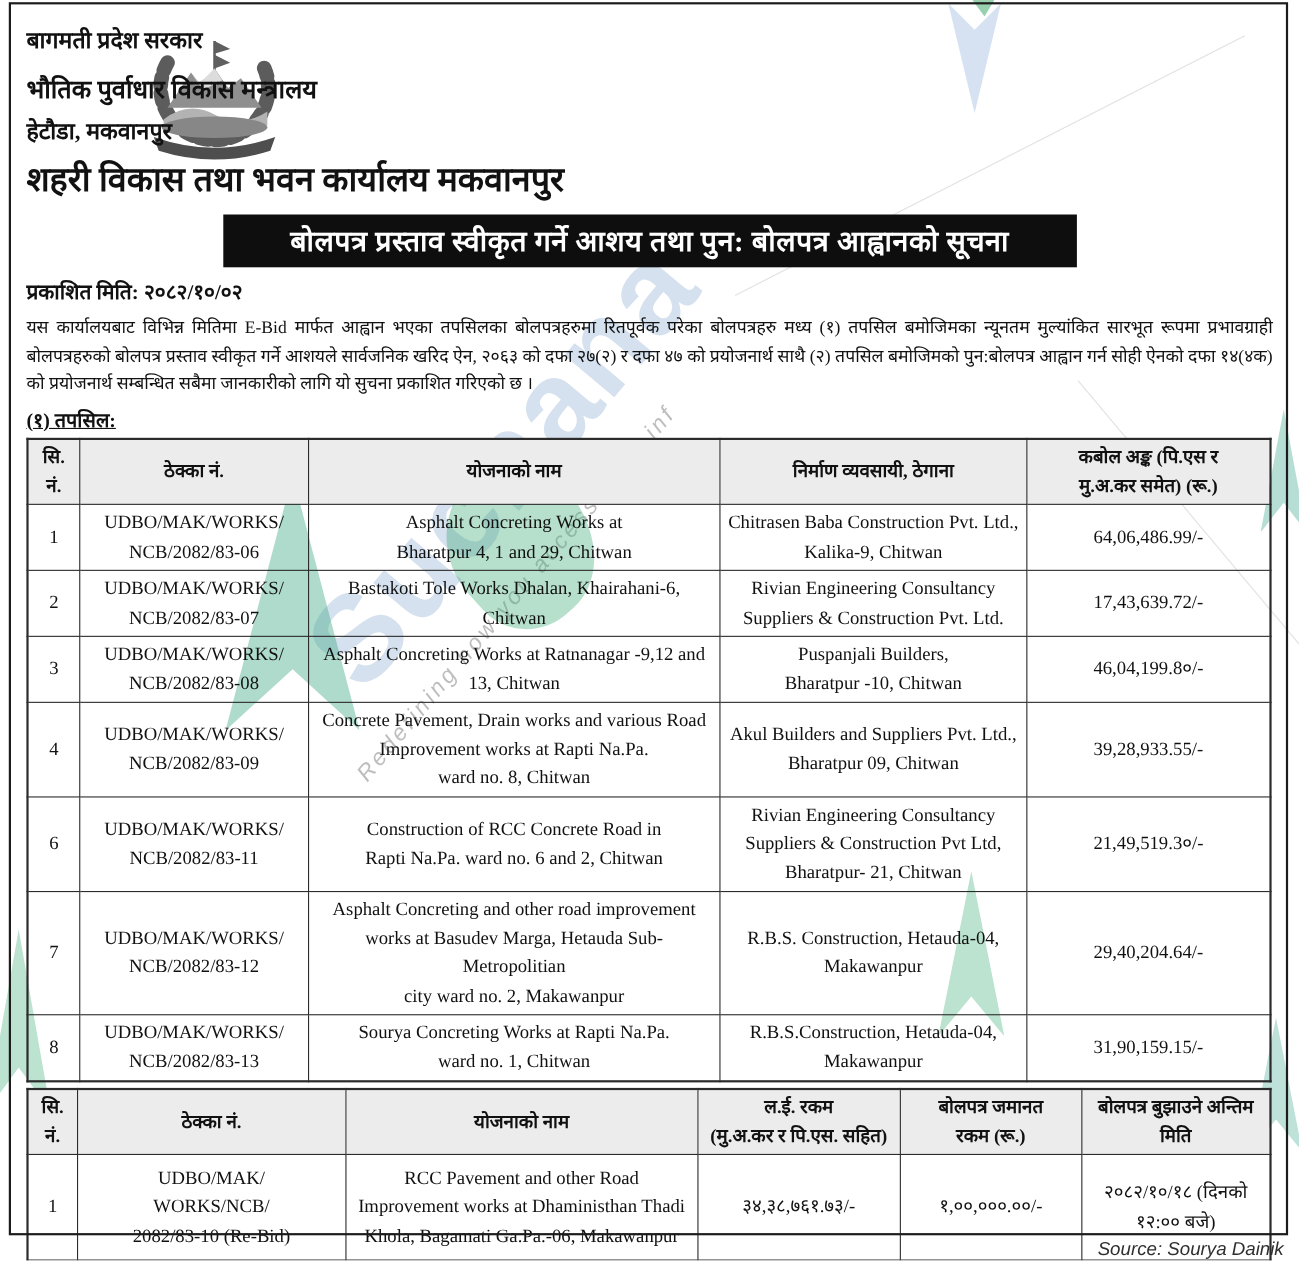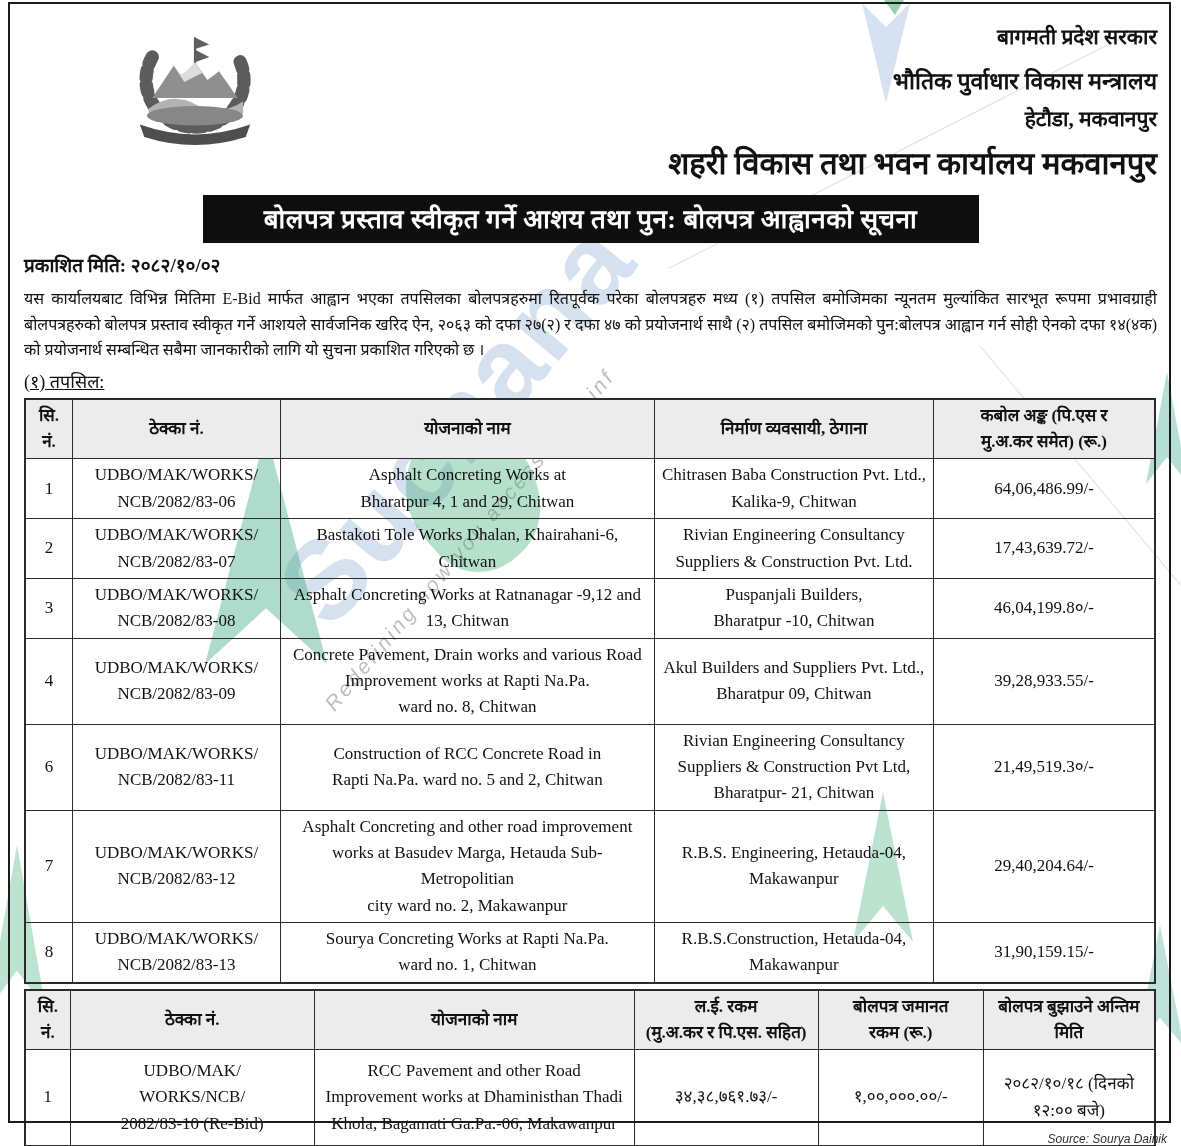--- a/index.html
+++ b/index.html
@@ -3,45 +3,45 @@
 <meta charset="utf-8">
 <style>
   html,body{margin:0;padding:0;background:#fff}
   .page{position:relative;width:1181px;height:1146px;background:#fff;overflow:hidden;
         font-family:"Liberation Serif","DejaVu Serif",serif;color:#111}
   .frame{position:absolute;left:8px;top:2px;width:1163px;height:1121px;
          border:2px solid #1c1c1c;box-sizing:border-box;pointer-events:none;z-index:3}
   .content{position:relative;z-index:2;padding:16px 24px 0}
 
   
-  .hline{text-align:right;font-weight:bold}
+  .hline{text-align:left;font-weight:bold}
   .h1{font-size:21px;margin-top:6px}
   .h2{font-size:23px;margin-top:14px}
   .h3{font-size:31px;margin-top:9px}
   .h4{font-size:21px;margin-top:8px}
   .emblem{position:absolute;left:106px;top:26px;width:178px;height:126px;z-index:2}
 
   .banner{width:768px;margin:12px auto 0;background:#0e0e0e;color:#fff;text-align:center;
           font-size:26px;font-weight:bold;padding:5px 4px 7px;letter-spacing:.5px}
   .published{font-size:19px;font-weight:bold;margin-top:9px}
   .bodytext{font-size:16px;line-height:1.6;text-align:justify;margin-top:8px}
 
-  .seclabel{font-size:18px;font-weight:normal;text-decoration:underline;margin-top:6px}
+  .seclabel{font-size:18px;font-weight:bold;text-decoration:underline;margin-top:6px}
 
   table{width:1132px;border-collapse:collapse;margin-top:5px;table-layout:fixed;
         border:2px solid #2b2b2b}
   th,td{border:1px solid #2b2b2b;text-align:center;vertical-align:middle;
         white-space:pre-line;padding:3px 5px;font-size:17px;line-height:1.55;
         background:transparent;overflow:hidden}
   th{background:#ececec;font-weight:bold}
   .t1c0{width:4.2%}.t1c1{width:18.4%}.t1c2{width:33.1%}.t1c3{width:24.7%}.t1c4{width:19.6%}
   .t2c0{width:4%}.t2c1{width:21.6%}.t2c2{width:28.3%}.t2c3{width:16.3%}.t2c4{width:14.6%}.t2c5{width:15.2%}
   .h57{height:56px}.h86{height:85px}.h96{height:96px}
   .source{position:absolute;right:14px;bottom:0px;font-family:"Liberation Sans","DejaVu Sans",sans-serif;
-          font-style:italic;font-size:12px;color:#2f2f2f;z-index:4}
+          font-style:italic;font-size:17px;color:#2f2f2f;z-index:4}
 
   
   .wm{position:absolute;z-index:1;pointer-events:none}
   .wm-brand{left:252px;top:566px;transform:rotate(-50deg);transform-origin:0 0;
             font-family:"Liberation Sans","DejaVu Sans",sans-serif;font-weight:bold;
             font-size:112px;color:rgba(128,163,203,.33);letter-spacing:2px;white-space:nowrap}
   .wm-tagline{left:320px;top:700px;transform:rotate(-50deg);transform-origin:0 0;
               font-family:"Liberation Sans","DejaVu Sans",sans-serif;font-style:italic;
               font-size:21px;color:rgba(110,110,110,.45);white-space:nowrap;letter-spacing:3px}
   .wm-swoosh{left:408px;top:420px;width:130px;height:150px;background:rgba(64,170,120,.38);
@@ -162,34 +162,34 @@
 ward no. 8, Chitwan</td>
           <td>Akul Builders and Suppliers Pvt. Ltd.,
 Bharatpur 09, Chitwan</td>
           <td>39,28,933.55/-</td>
         </tr>
         <tr class="h86">
           <td>6</td>
           <td>UDBO/MAK/WORKS/
 NCB/2082/83-11</td>
           <td>Construction of RCC Concrete Road in
-Rapti Na.Pa. ward no. 5 and 2, Chitwan</td>
+Rapti Na.Pa. ward no. 6 and 2, Chitwan</td>
           <td>Rivian Engineering Consultancy
 Suppliers &amp; Construction Pvt Ltd,
 Bharatpur- 21, Chitwan</td>
           <td>21,49,519.3०/-</td>
         </tr>
         <tr class="h86">
           <td>7</td>
           <td>UDBO/MAK/WORKS/
 NCB/2082/83-12</td>
           <td>Asphalt Concreting and other road improvement
 works at Basudev Marga, Hetauda Sub-Metropolitian
 city ward no. 2, Makawanpur</td>
-          <td>R.B.S. Engineering, Hetauda-04,
+          <td>R.B.S. Construction, Hetauda-04,
 Makawanpur</td>
           <td>29,40,204.64/-</td>
         </tr>
         <tr class="h57">
           <td>8</td>
           <td>UDBO/MAK/WORKS/
 NCB/2082/83-13</td>
           <td>Sourya Concreting Works at Rapti Na.Pa.
 ward no. 1, Chitwan</td>
           <td>R.B.S.Construction, Hetauda-04,

